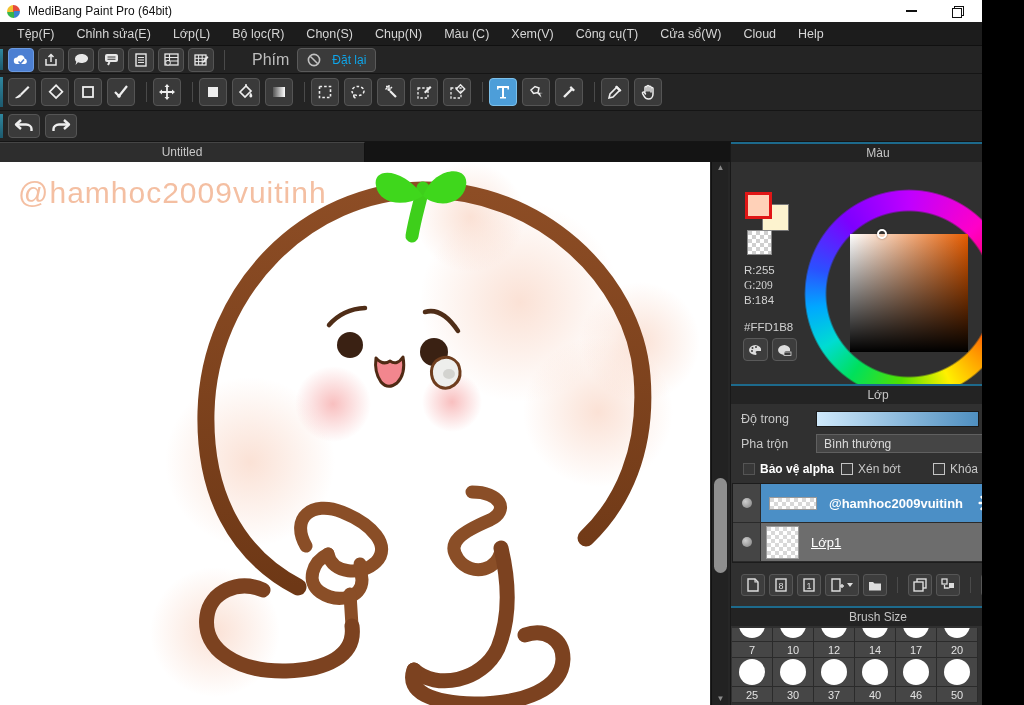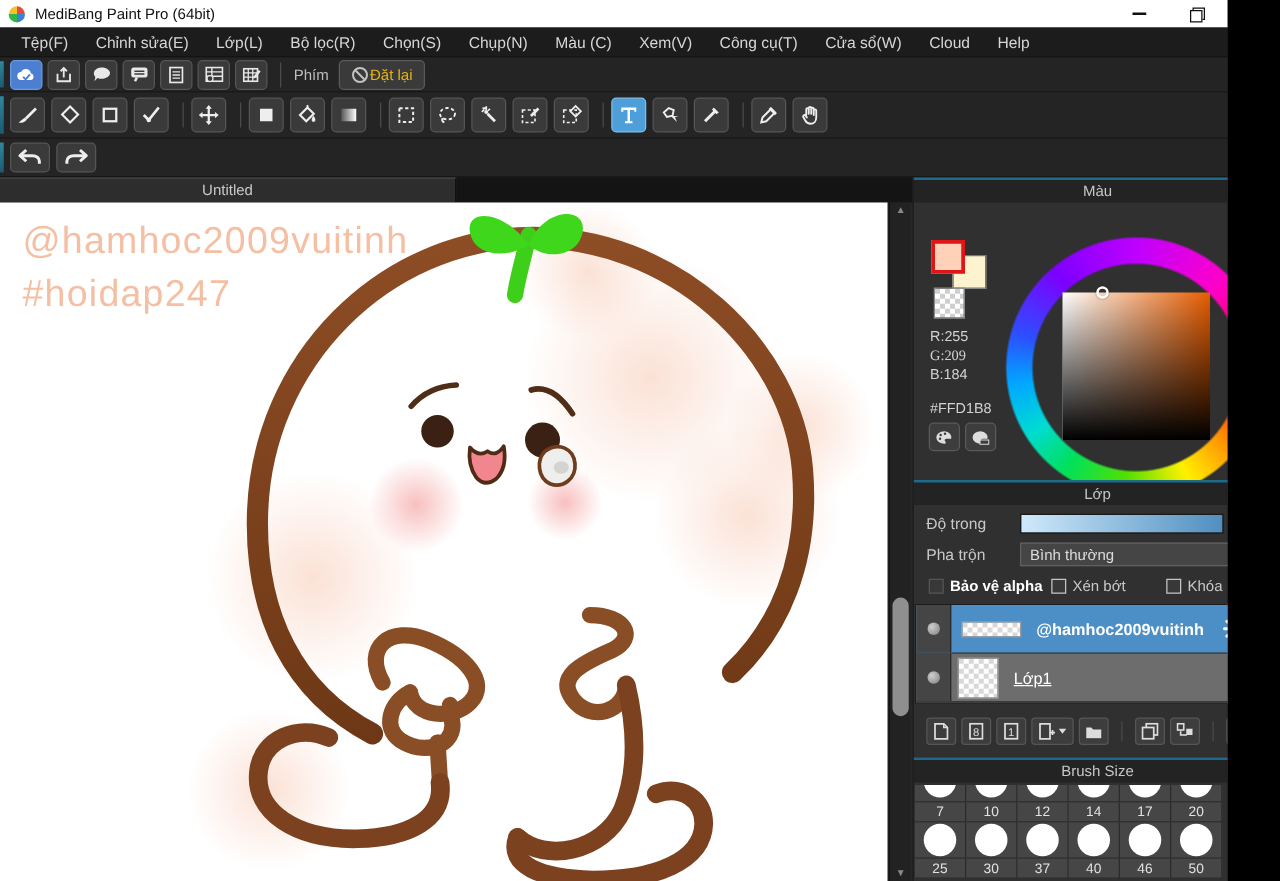--- a/index.html
+++ b/index.html
@@ -28,22 +28,22 @@
   .accent{position:absolute;left:0;top:3px;bottom:3px;width:3px;background:linear-gradient(#2f879f,#1d5a6e);}
   .qbar{top:46px;height:28px;}
   .toolrow{top:74px;height:37px;}
   .undorow{top:111px;height:31px;}
   .btn{background:#3a3a3a;border:1px solid #555;border-radius:4px;display:flex;align-items:center;justify-content:center;color:#e8e8e8;}
   .qbtn{width:26px;height:24px;margin-right:4px;}
   .qbtn.blue{background:#4c7fd2;border-color:#6b9ae0;}
   .tbtn{width:28px;height:28px;margin-right:5px;}
   .tbtn.selected{background:#4d9ed9;border-color:#7cc0ea;}
   .vsep{width:1px;height:20px;background:#4a4a4a;margin:0 6px;}
-  .qlabel{color:#bdbdbd;font-size:12px;margin:0 8px 0 4px;}
-  .reset-btn{height:24px;padding:0 9px;display:flex;align-items:center;gap:1px;background:#3a3a3a;border:1px solid #5a5a5a;border-radius:4px;color:#eab308;font-size:12px;}
+  .qlabel{color:#bdbdbd;font-size:16px;margin:0 8px 0 21px;}
+  .reset-btn{height:24px;padding:0 9px;display:flex;align-items:center;gap:11px;background:#3a3a3a;border:1px solid #5a5a5a;border-radius:4px;color:#0ea5e9;font-size:12px;}
   .ubtn{width:32px;height:24px;margin-right:5px;}
   svg{display:block;}
 
   
   .tabbar{position:absolute;left:0;top:142px;width:1024px;height:20px;background:#141414;}
   .tab{position:absolute;left:0;top:0;width:365px;height:20px;background:#2d2d2d;border-top:1px solid #454545;border-right:1px solid #111;color:#c8c8c8;font-size:12px;text-align:center;line-height:19px;}
 
   
   .canvas{position:absolute;left:0;top:162px;width:710px;height:543px;background:#ffffff;overflow:hidden;}
   .wm{position:absolute;left:18px;color:#f4bfa2;font-size:30px;letter-spacing:1px;}
@@ -387,21 +387,20 @@
       <ellipse cx="449" cy="212" rx="6" ry="5" fill="#c7c8c3" opacity="0.7"></ellipse>
       <path d="M306 384 C290 356 312 338 342 350 C372 362 392 384 376 400 C362 414 332 412 328 392" fill="none" stroke="#8a4e27" stroke-width="13" stroke-linecap="round"></path>
       <path d="M328 392 C312 400 306 420 320 430 C338 442 362 436 362 418 L360 402" fill="none" stroke="#8a4e27" stroke-width="13" stroke-linecap="round"></path>
       <path d="M350 432 L352 464" stroke="#8a4e27" stroke-width="13" stroke-linecap="round"></path>
       <path d="M352 464 C356 494 326 508 286 509 C238 510 202 488 207 454 C210 430 238 417 263 428" fill="none" stroke="#7c4220" stroke-width="15" stroke-linecap="round"></path>
       <path d="M472 330 C500 330 510 348 490 358 C462 370 446 380 458 397 C472 416 500 408 501 386" fill="none" stroke="#8a4e27" stroke-width="13" stroke-linecap="round"></path>
       <path d="M501 386 C509 420 511 454 498 486 C482 520 436 528 414 508" fill="none" stroke="#7c4220" stroke-width="15" stroke-linecap="round"></path>
       <path d="M414 508 C406 530 432 541 474 542 C524 542 562 527 563 497 C563 477 545 466 525 473" fill="none" stroke="#7c4220" stroke-width="15" stroke-linecap="round"></path>
     </svg>
     <div class="wm wm1">@hamhoc2009vuitinh</div>
-    <div class="wm wm2">#hoidap247</div>
   </div>
 
   <div class="vscroll">
     <div class="arrow" style="top:0;">▲</div>
     <div class="thumb"></div>
     <div class="arrow" style="bottom:0;">▼</div>
   </div>
 
   <div class="dock">
 

